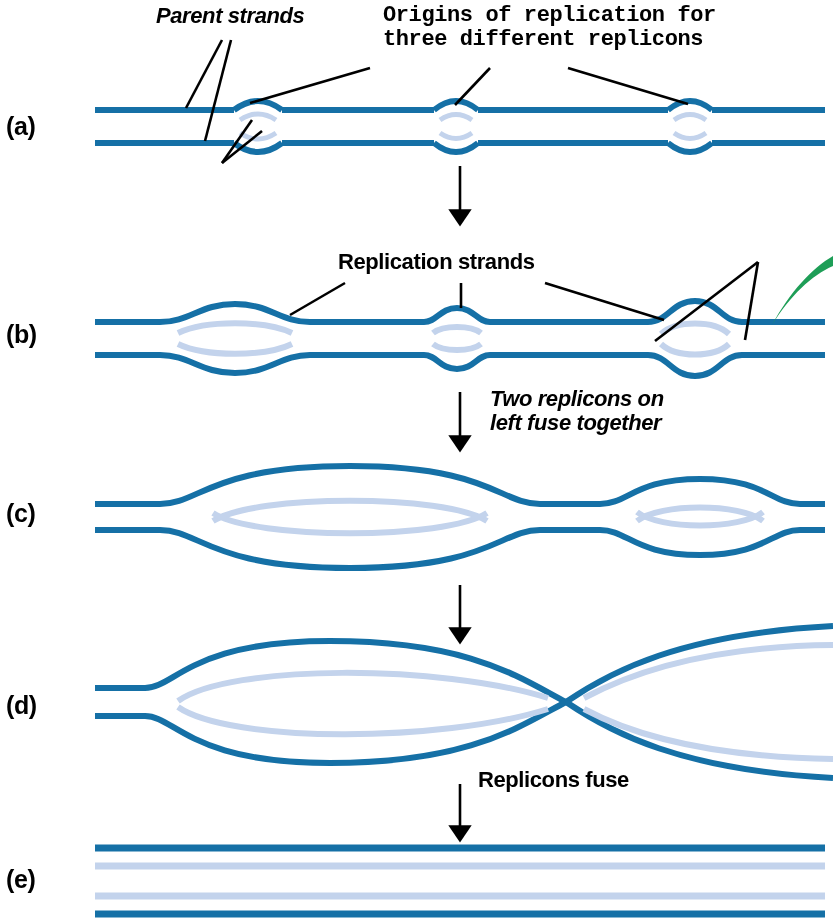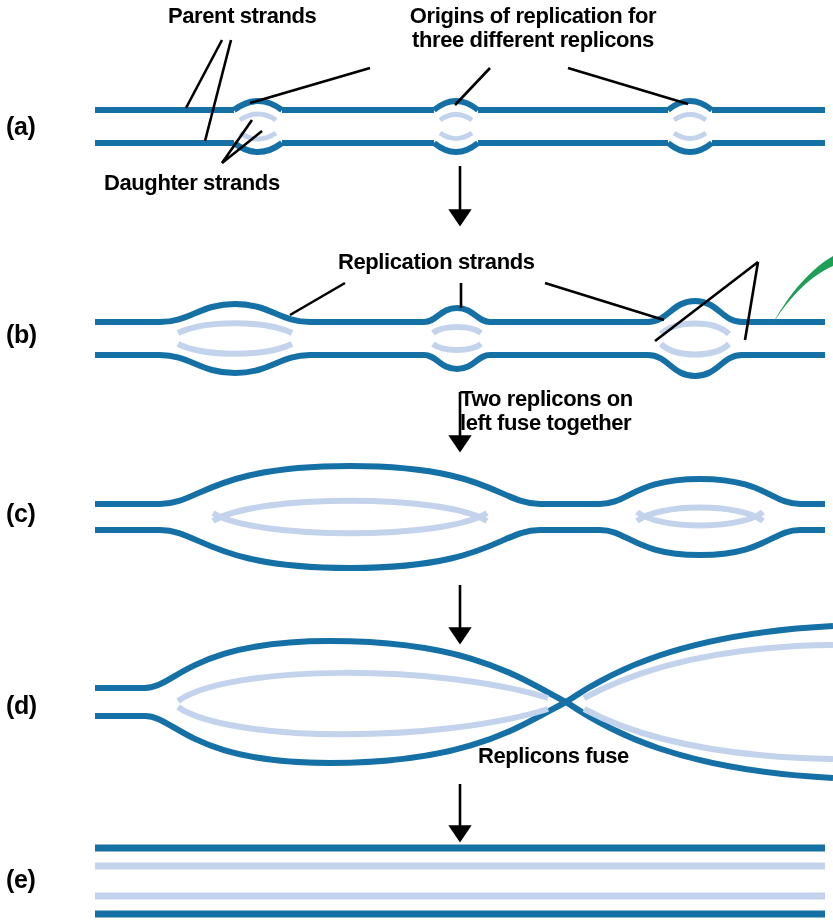--- a/index.html
+++ b/index.html
@@ -177,28 +177,27 @@
     <path d="M460,585 L460,634" stroke="#000" stroke-width="2.6" fill="none" marker-end="url(#ah)"></path>
     <path d="M460,784 L460,832" stroke="#000" stroke-width="2.6" fill="none" marker-end="url(#ah)"></path>
   </svg>
 
   <div class="lbl panel-letter" style="left:6px;top:113px;">(a)</div>
   <div class="lbl panel-letter" style="left:6px;top:321px;">(b)</div>
   <div class="lbl panel-letter" style="left:6px;top:500px;">(c)</div>
   <div class="lbl panel-letter" style="left:6px;top:692px;">(d)</div>
   <div class="lbl panel-letter" style="left:6px;top:866px;">(e)</div>
 
-  <div class="lbl callout" style="left:168px;top:4px;">Parent strands</div>
-
-  <div class="lbl callout center" style="left:383px;top:4px;width:300px;">Origins of replication for
+  <div class="lbl callout" style="left:156px;top:4px;font-style:italic;">Parent strands</div>
+
+  <div class="lbl callout center" style="left:383px;top:4px;width:300px;font-family:Liberation Mono, monospace;">Origins of replication for
 three different replicons</div>
 
-  <div class="lbl callout" style="left:104px;top:171px;">Daughter strands</div>
 
   <div class="lbl callout" style="left:338px;top:250px;">Replication strands</div>
 
 
-  <div class="lbl steplbl" style="left:460px;top:387px;">Two replicons on
+  <div class="lbl steplbl" style="left:490px;top:387px;font-style:italic;">Two replicons on
 left fuse together</div>
 
-  <div class="lbl steplbl" style="left:478px;top:744px;">Replicons fuse</div>
+  <div class="lbl steplbl" style="left:478px;top:768px;">Replicons fuse</div>
 
 </div>
 
 </body></html>

